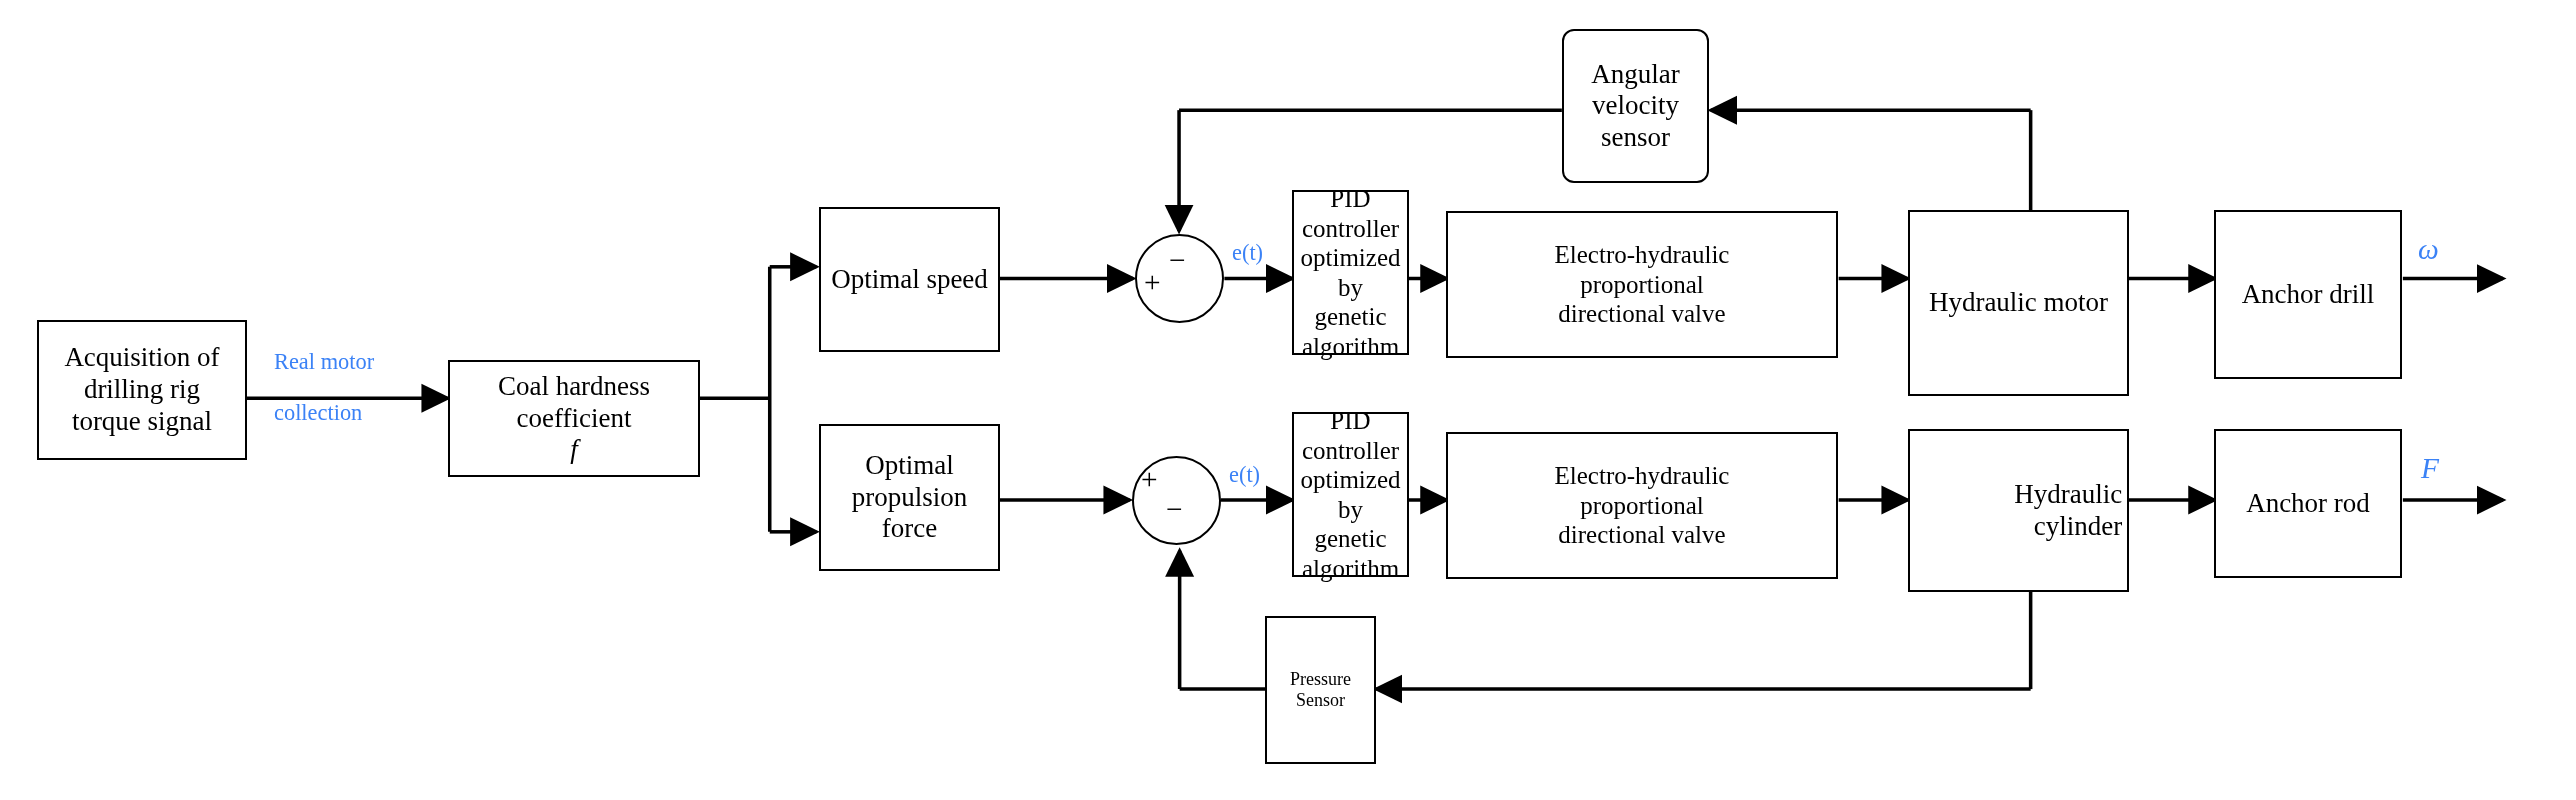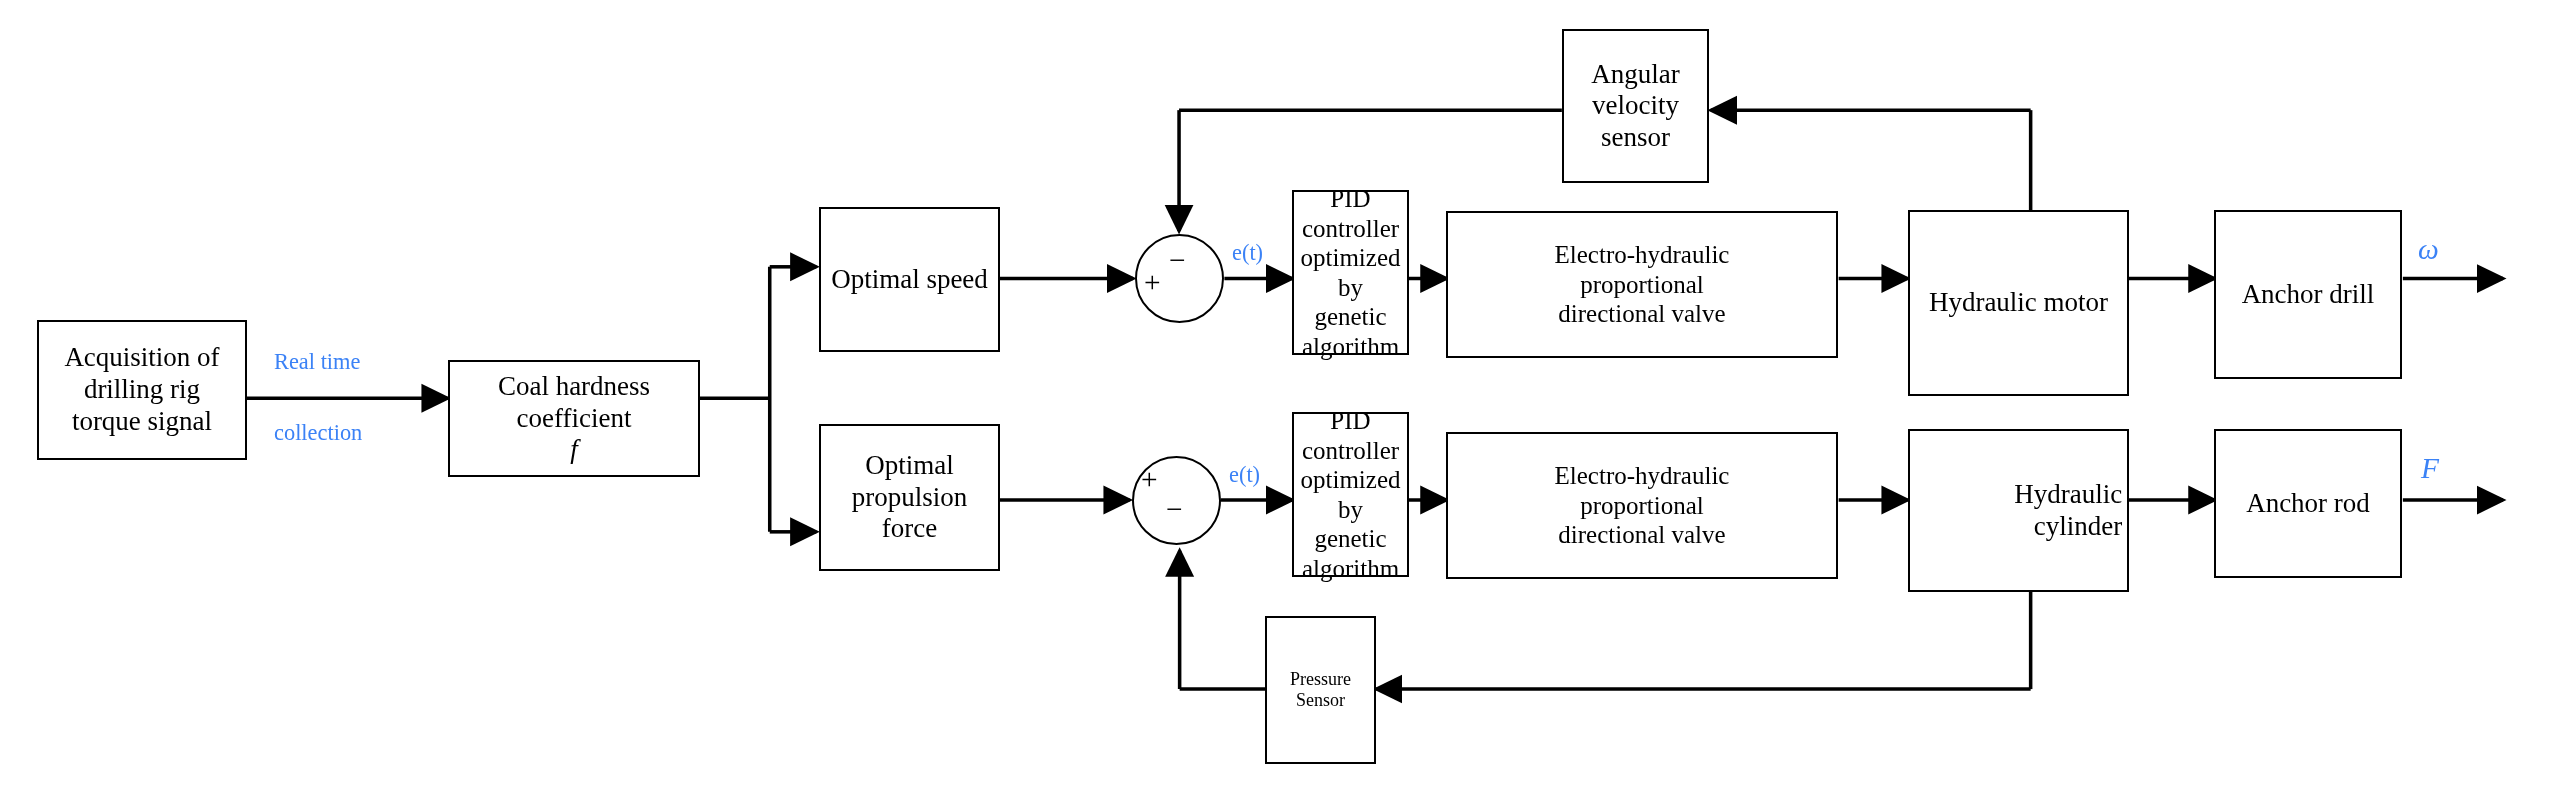--- a/index.html
+++ b/index.html
@@ -197,39 +197,39 @@
   </div>
 
   <div class="blk" style="left:2214px; top:210px; width:188px; height:169px;">
     <span>Anchor drill</span>
   </div>
 
   <div class="blk" style="left:2214px; top:429px; width:188px; height:149px;">
     <span>Anchor rod</span>
   </div>
 
-  <div class="blk" style="left:1562px; top:29.4px; width:147px; height:154px;">
+  <div class="blk" style="left:1562px; top:29.4px; width:147px; height:154px;border-radius:12px;">
     <span>Angular
 velocity sensor</span>
   </div>
 
   <div class="blk" style="left:1265px; top:616px; width:111px; height:148px; font-size:18px;">
     <span>Pressure Sensor</span>
   </div>
 
   <div class="sum" style="left:1135px; top:234px; width:89px; height:89px;"></div>
   <div class="sign" style="left:1169px; top:246px;">−</div>
   <div class="sign" style="left:1144px; top:268px;">+</div>
 
   <div class="sum" style="left:1132px; top:456px; width:89px; height:89px;"></div>
   <div class="sign" style="left:1141px; top:465px;">+</div>
   <div class="sign" style="left:1166px; top:495px;">−</div>
 
-  <div class="lbl" style="left:274px; top:349px;">Real time</div>
-  <div class="lbl" style="left:274px; top:420px;">collection</div>
+  <div class="lbl" style="left:274px; top:349px;">Real motor</div>
+  <div class="lbl" style="left:274px; top:400px;">collection</div>
 
   <div class="lbl" style="left:1232px; top:240px;">e(t)</div>
   <div class="lbl" style="left:1229px; top:462px;">e(t)</div>
 
   <div class="lbl ital" style="left:2418px; top:233px;">ω</div>
   <div class="lbl ital" style="left:2421px; top:452px;">F</div>
 
 </div>
 
 

